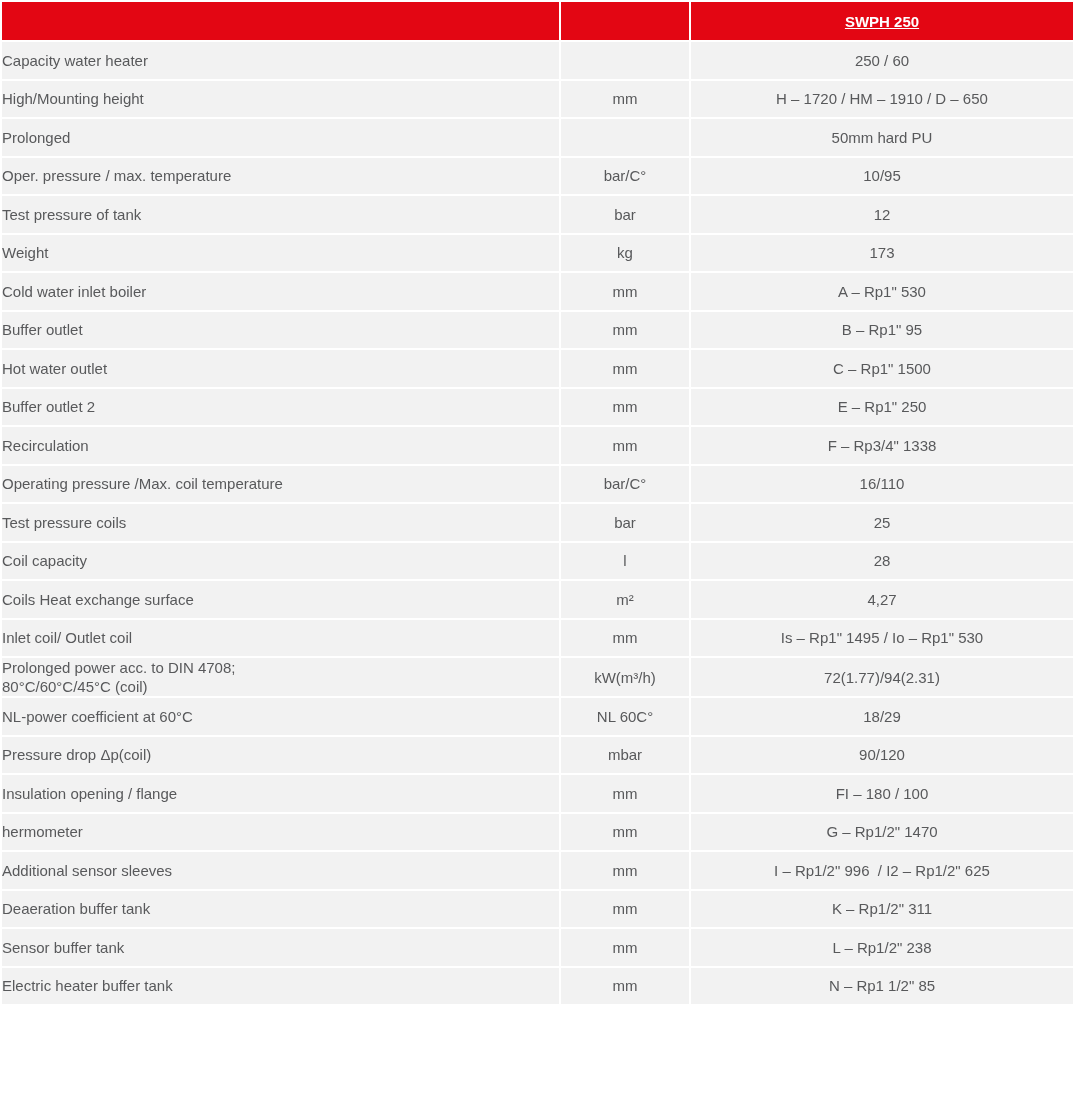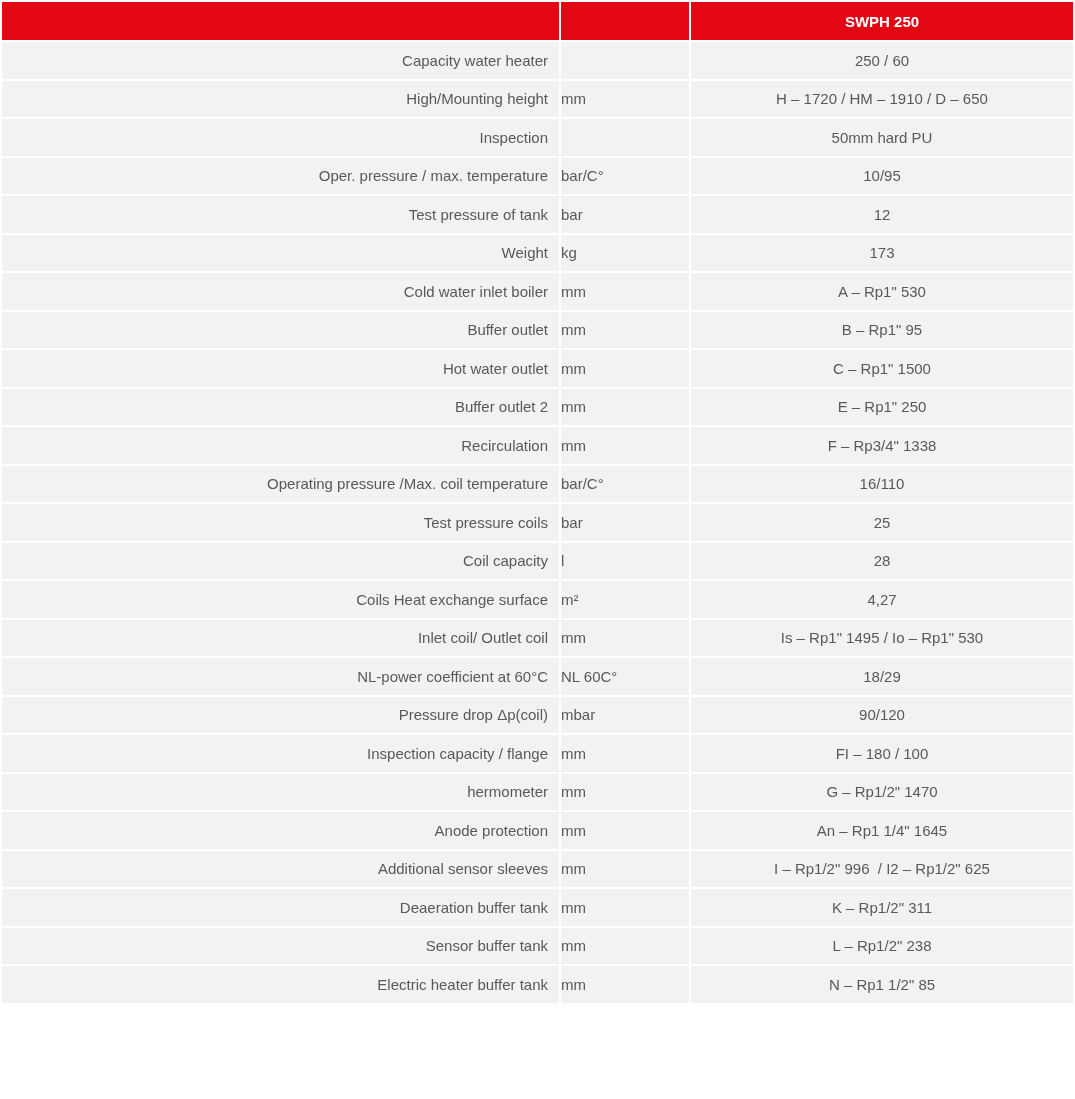--- a/index.html
+++ b/index.html
@@ -22,29 +22,30 @@
     font-size:15px;
     vertical-align:middle;
     padding:0;
   }
   thead th{
     background:var(--accent);
     color:var(--header-text);
     font-weight:bold;
     height:38px;
     text-align:center;
+    text-decoration:underline;
   }
   tbody td{
     background:var(--row-bg);
     color:var(--text);
     height:36.5px;
     line-height:19px;
   }
-  .c1{width:546px;text-align:right;padding-right:11px;white-space:pre-line;}
-  .c2{width:128px;}
+  .c1{width:546px;padding-right:11px;white-space:pre-line;}
+  .c2{width:128px;text-align:center;}
   .c3{text-align:center;white-space:pre-wrap;}
 </style>
 </head>
 <body>
 
 <div class="wrap">
   <table class="spec">
     <thead>
       <tr>
         <th class="c1"></th>
@@ -57,21 +58,21 @@
           <td class="c1">Capacity water heater</td>
           <td class="c2"></td>
           <td class="c3">250 / 60</td>
         </tr>
         <tr>
           <td class="c1">High/Mounting height</td>
           <td class="c2">mm</td>
           <td class="c3">H – 1720 / HM – 1910 / D – 650</td>
         </tr>
         <tr>
-          <td class="c1">Inspection</td>
+          <td class="c1">Prolonged</td>
           <td class="c2"></td>
           <td class="c3">50mm hard PU</td>
         </tr>
         <tr>
           <td class="c1">Oper. pressure / max. temperature</td>
           <td class="c2">bar/C°</td>
           <td class="c3">10/95</td>
         </tr>
         <tr>
           <td class="c1">Test pressure of tank</td>
@@ -127,43 +128,44 @@
           <td class="c1">Coils Heat exchange surface</td>
           <td class="c2">m²</td>
           <td class="c3">4,27</td>
         </tr>
         <tr>
           <td class="c1">Inlet coil/ Outlet coil</td>
           <td class="c2">mm</td>
           <td class="c3">Is – Rp1" 1495 / Io – Rp1" 530</td>
         </tr>
         <tr>
+          <td class="c1">Prolonged power acc. to DIN 4708;
+80°C/60°C/45°C (coil)</td>
+          <td class="c2">kW(m³/h)</td>
+          <td class="c3">72(1.77)/94(2.31)</td>
+        </tr>
+        <tr>
           <td class="c1">NL-power coefficient at 60°C</td>
           <td class="c2">NL 60C°</td>
           <td class="c3">18/29</td>
         </tr>
         <tr>
           <td class="c1">Pressure drop Δp(coil)</td>
           <td class="c2">mbar</td>
           <td class="c3">90/120</td>
         </tr>
         <tr>
-          <td class="c1">Inspection capacity / flange</td>
+          <td class="c1">Insulation opening / flange</td>
           <td class="c2">mm</td>
           <td class="c3">FI – 180 / 100</td>
         </tr>
         <tr>
           <td class="c1">hermometer</td>
           <td class="c2">mm</td>
           <td class="c3">G – Rp1/2" 1470</td>
-        </tr>
-        <tr>
-          <td class="c1">Anode protection</td>
-          <td class="c2">mm</td>
-          <td class="c3">An – Rp1 1/4" 1645</td>
         </tr>
         <tr>
           <td class="c1">Additional sensor sleeves</td>
           <td class="c2">mm</td>
           <td class="c3">I – Rp1/2" 996  / I2 – Rp1/2" 625</td>
         </tr>
         <tr>
           <td class="c1">Deaeration buffer tank</td>
           <td class="c2">mm</td>
           <td class="c3">K – Rp1/2" 311</td>

